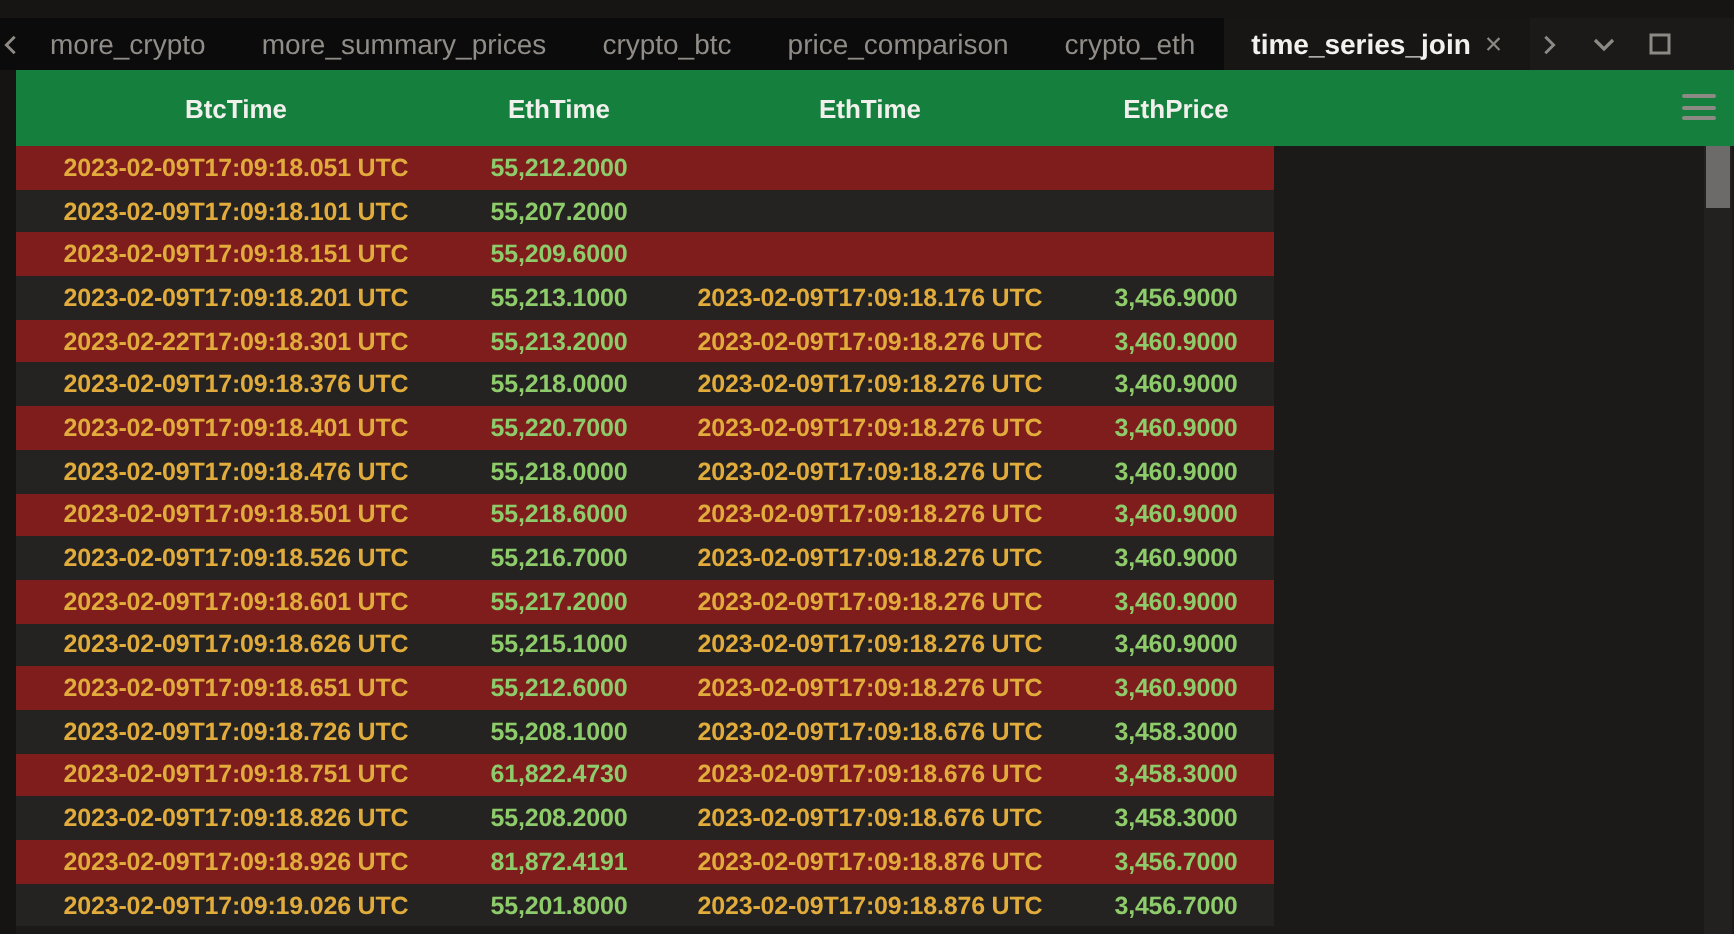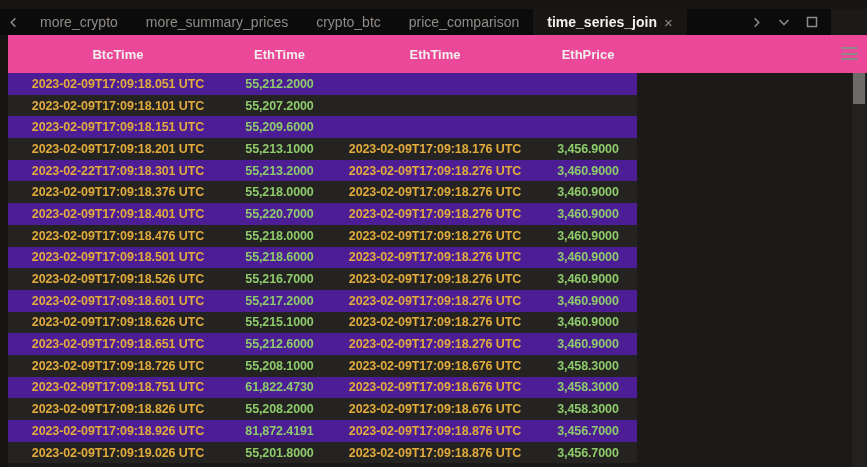--- a/index.html
+++ b/index.html
@@ -8,21 +8,21 @@
     position: relative; overflow: hidden;
     background: #1b1a19;
     font-family: "Liberation Sans", "DejaVu Sans", sans-serif;
     -webkit-font-smoothing: antialiased;
   }
   .top-strip {
     position: absolute; top: 0; left: 0; width: 867px; height: 9px;
     background: #171513;
   }
   .tab-bar {
-    position: absolute; top: 9px; left: 0; width: 831px; height: 26px;
+    position: absolute; top: 9px; left: 0; width: 730px; height: 26px;
     background: #0c0b0b;
     display: flex; align-items: stretch;
   }
   .tab-nav-btn {
     display: flex; align-items: center; justify-content: center;
     width: 26px; color: #8d8a86; cursor: pointer;
   }
   .tab-nav-btn svg { display: block; }
   .tabs { display: flex; align-items: stretch; }
   .tab {
@@ -42,21 +42,21 @@
     margin-left: auto;
     display: flex; align-items: center; gap: 10px;
     padding-right: 10px; color: #8d8a86;
   }
   .tabbar-right .icon-btn {
     display: flex; align-items: center; justify-content: center;
     width: 18px; height: 18px; cursor: pointer;
   }
   .table-header {
     position: absolute; top: 35px; left: 0; width: 867px; height: 38px;
-    background: #ec4899;
+    background: #15803d;
   }
   .header-grid {
     margin-left: 8px; height: 100%;
     display: grid; grid-template-columns: 220px 103px 208px 98px;
     align-items: center; text-align: center;
   }
   .hcell {
     font-size: 13px; font-weight: 700; color: #f2f0ed; cursor: pointer;
   }
   .menu-btn {
@@ -70,21 +70,21 @@
     background: #151413;
   }
   .table-body {
     position: absolute; top: 73px; left: 8px; width: 629px;
   }
   .row {
     display: grid; grid-template-columns: 220px 103px 208px 98px;
     height: 21.7px; align-items: center; text-align: center;
     font-size: 12.5px; font-weight: 700; letter-spacing: -0.1px;
   }
-  .row.odd  { background: #4c1d95; }
+  .row.odd  { background: #7f1d1d; }
   .row.even { background: #242321; }
   .cell { overflow: hidden; white-space: nowrap; }
   .cell.time  { color: var(--time-color, #e2ac3c); }
   .cell.price { color: var(--price-color, #8ecb6b); }
   .scrollbar-track {
     position: absolute; top: 73px; right: 1px; width: 14px; height: 394px;
     background: #222120;
   }
   .scrollbar-thumb {
     position: absolute; top: 0; left: 1px; width: 12px; height: 31px;
@@ -108,20 +108,23 @@
     </div>
     <div class="tab">
       <span>more_summary_prices</span>
     </div>
     <div class="tab">
       <span>crypto_btc</span>
     </div>
     <div class="tab">
       <span>price_comparison</span>
     </div>
+    <div class="tab">
+      <span>crypto_eth</span>
+    </div>
     <div class="tab active">
       <span>time_series_join</span>
       <span class="close">×</span>
     </div>
   </div>
   <div class="tabbar-right">
     <div class="icon-btn">
       <svg width="11" height="11" viewBox="0 0 12 12" fill="none" stroke="currentColor" stroke-width="1.6">
           <path d="M4 1.5 L8.5 6 L4 10.5"></path>
         </svg>

